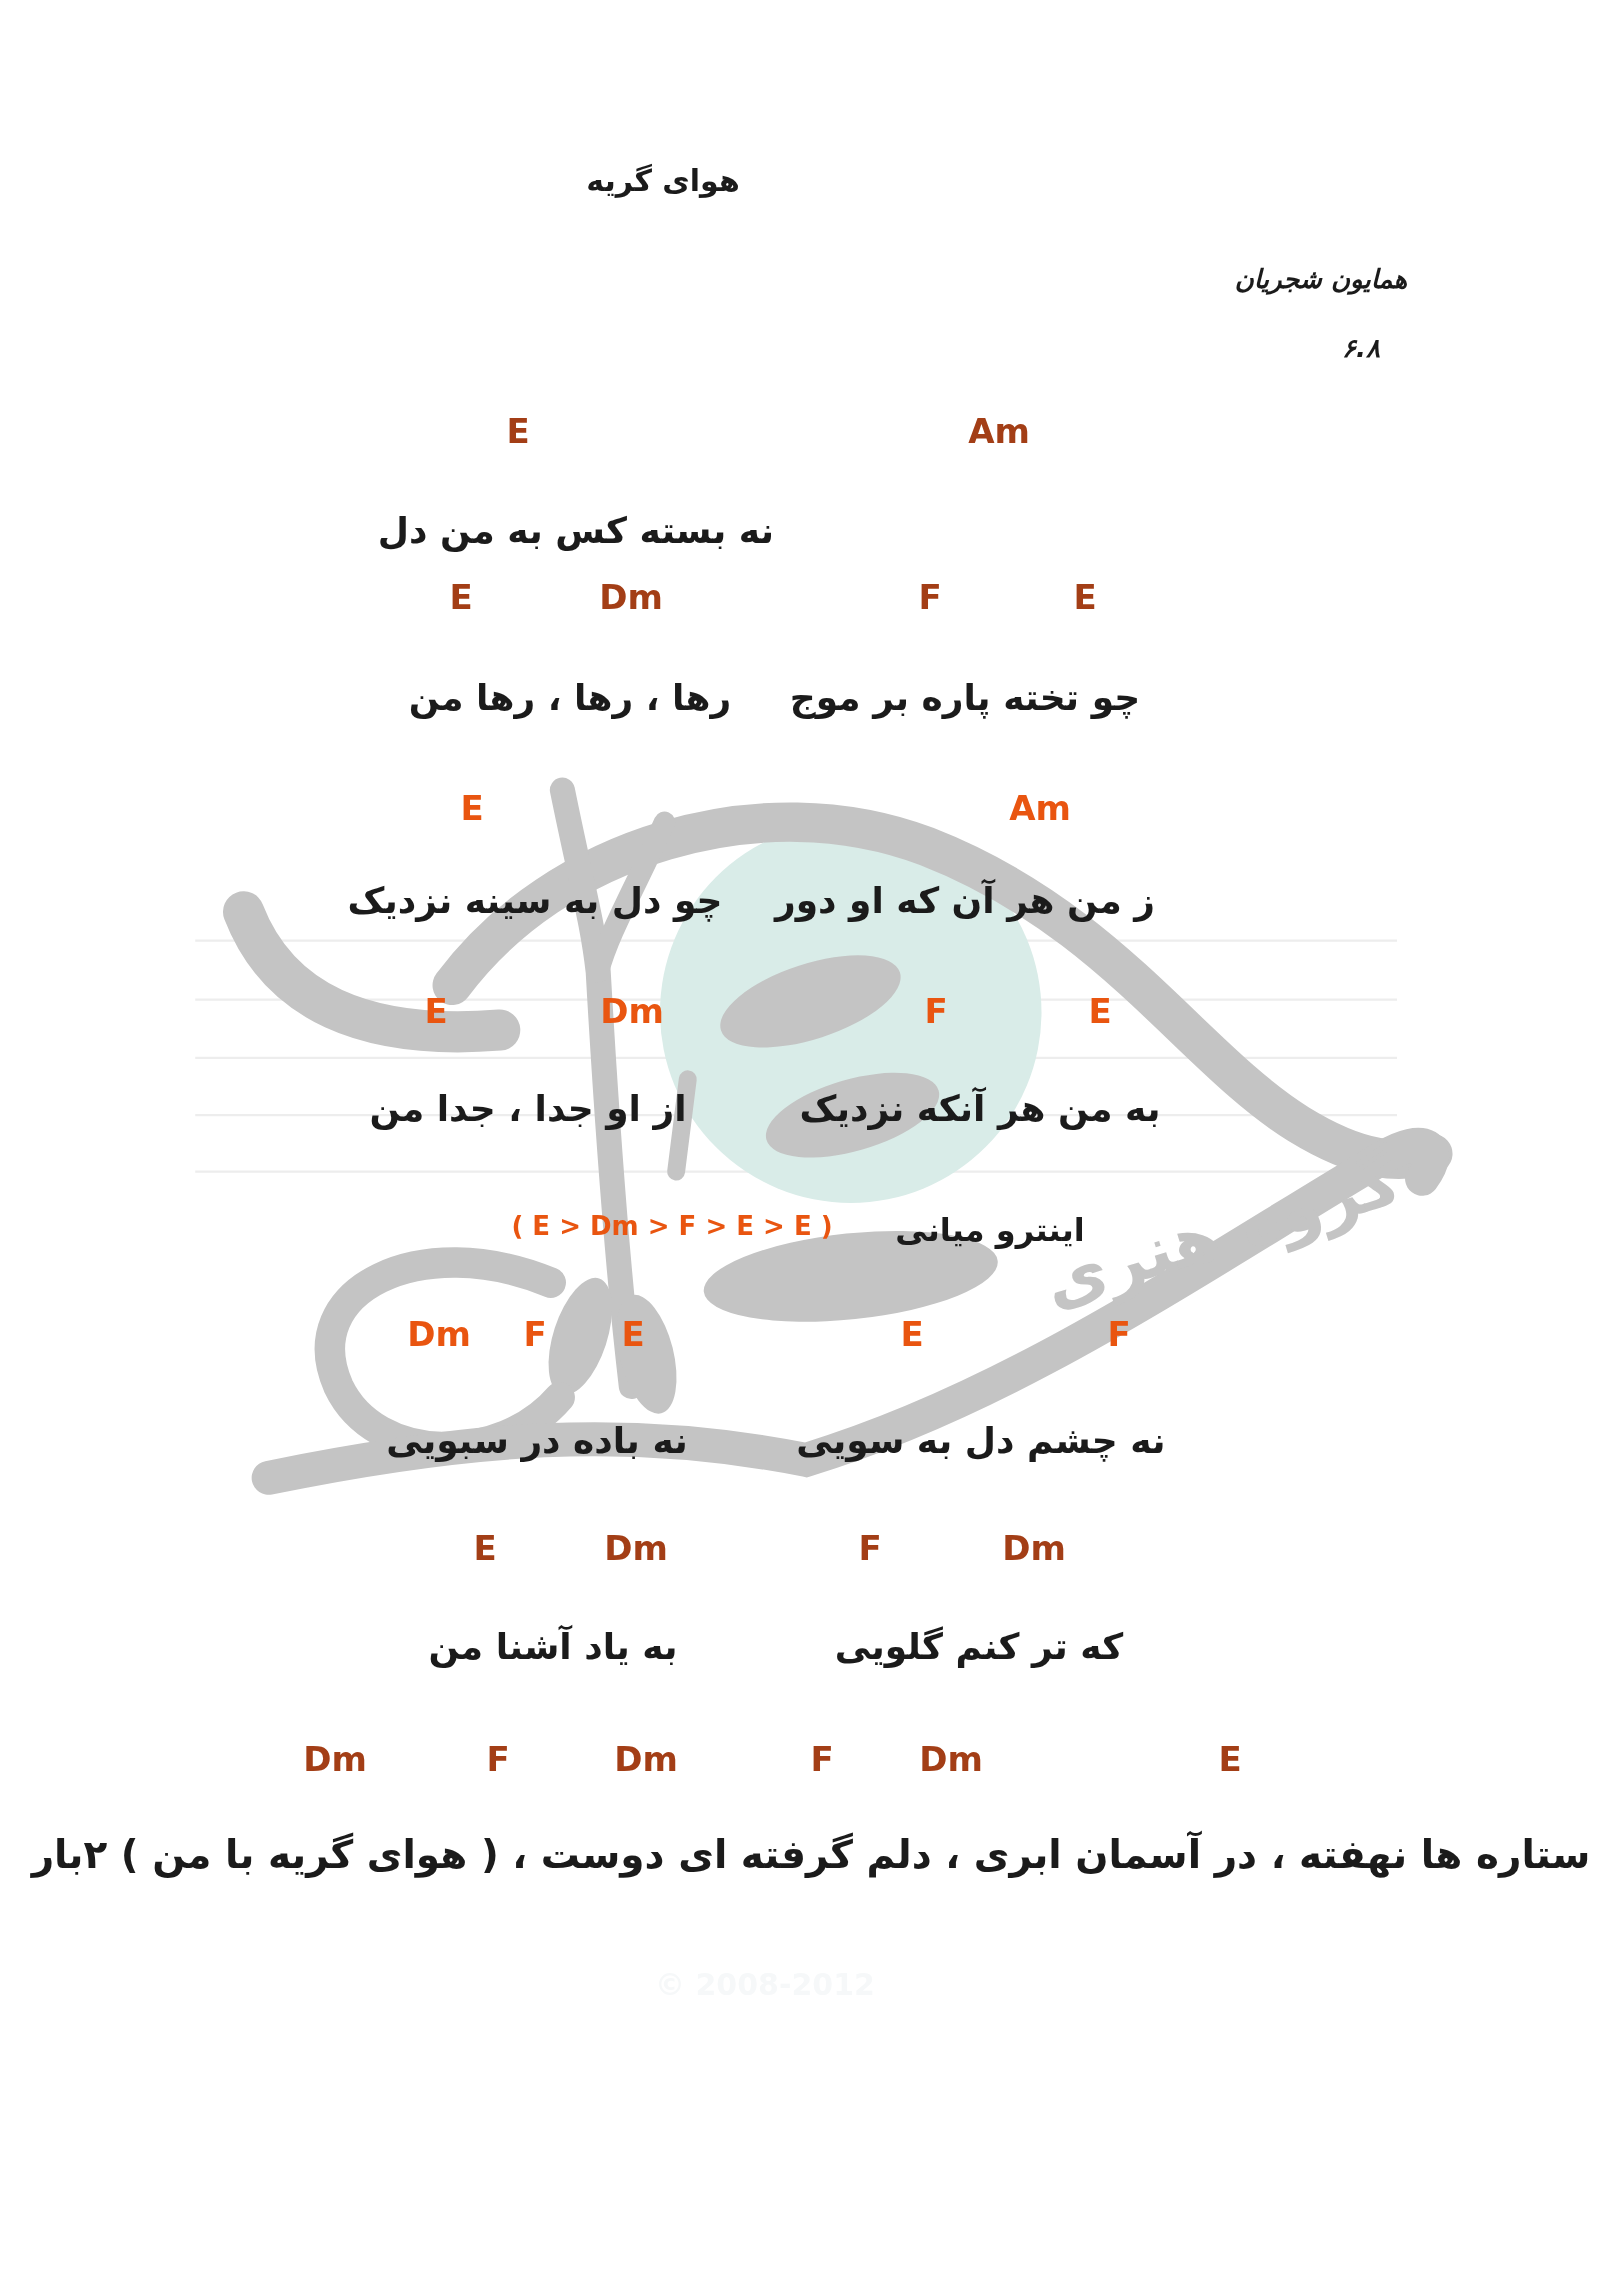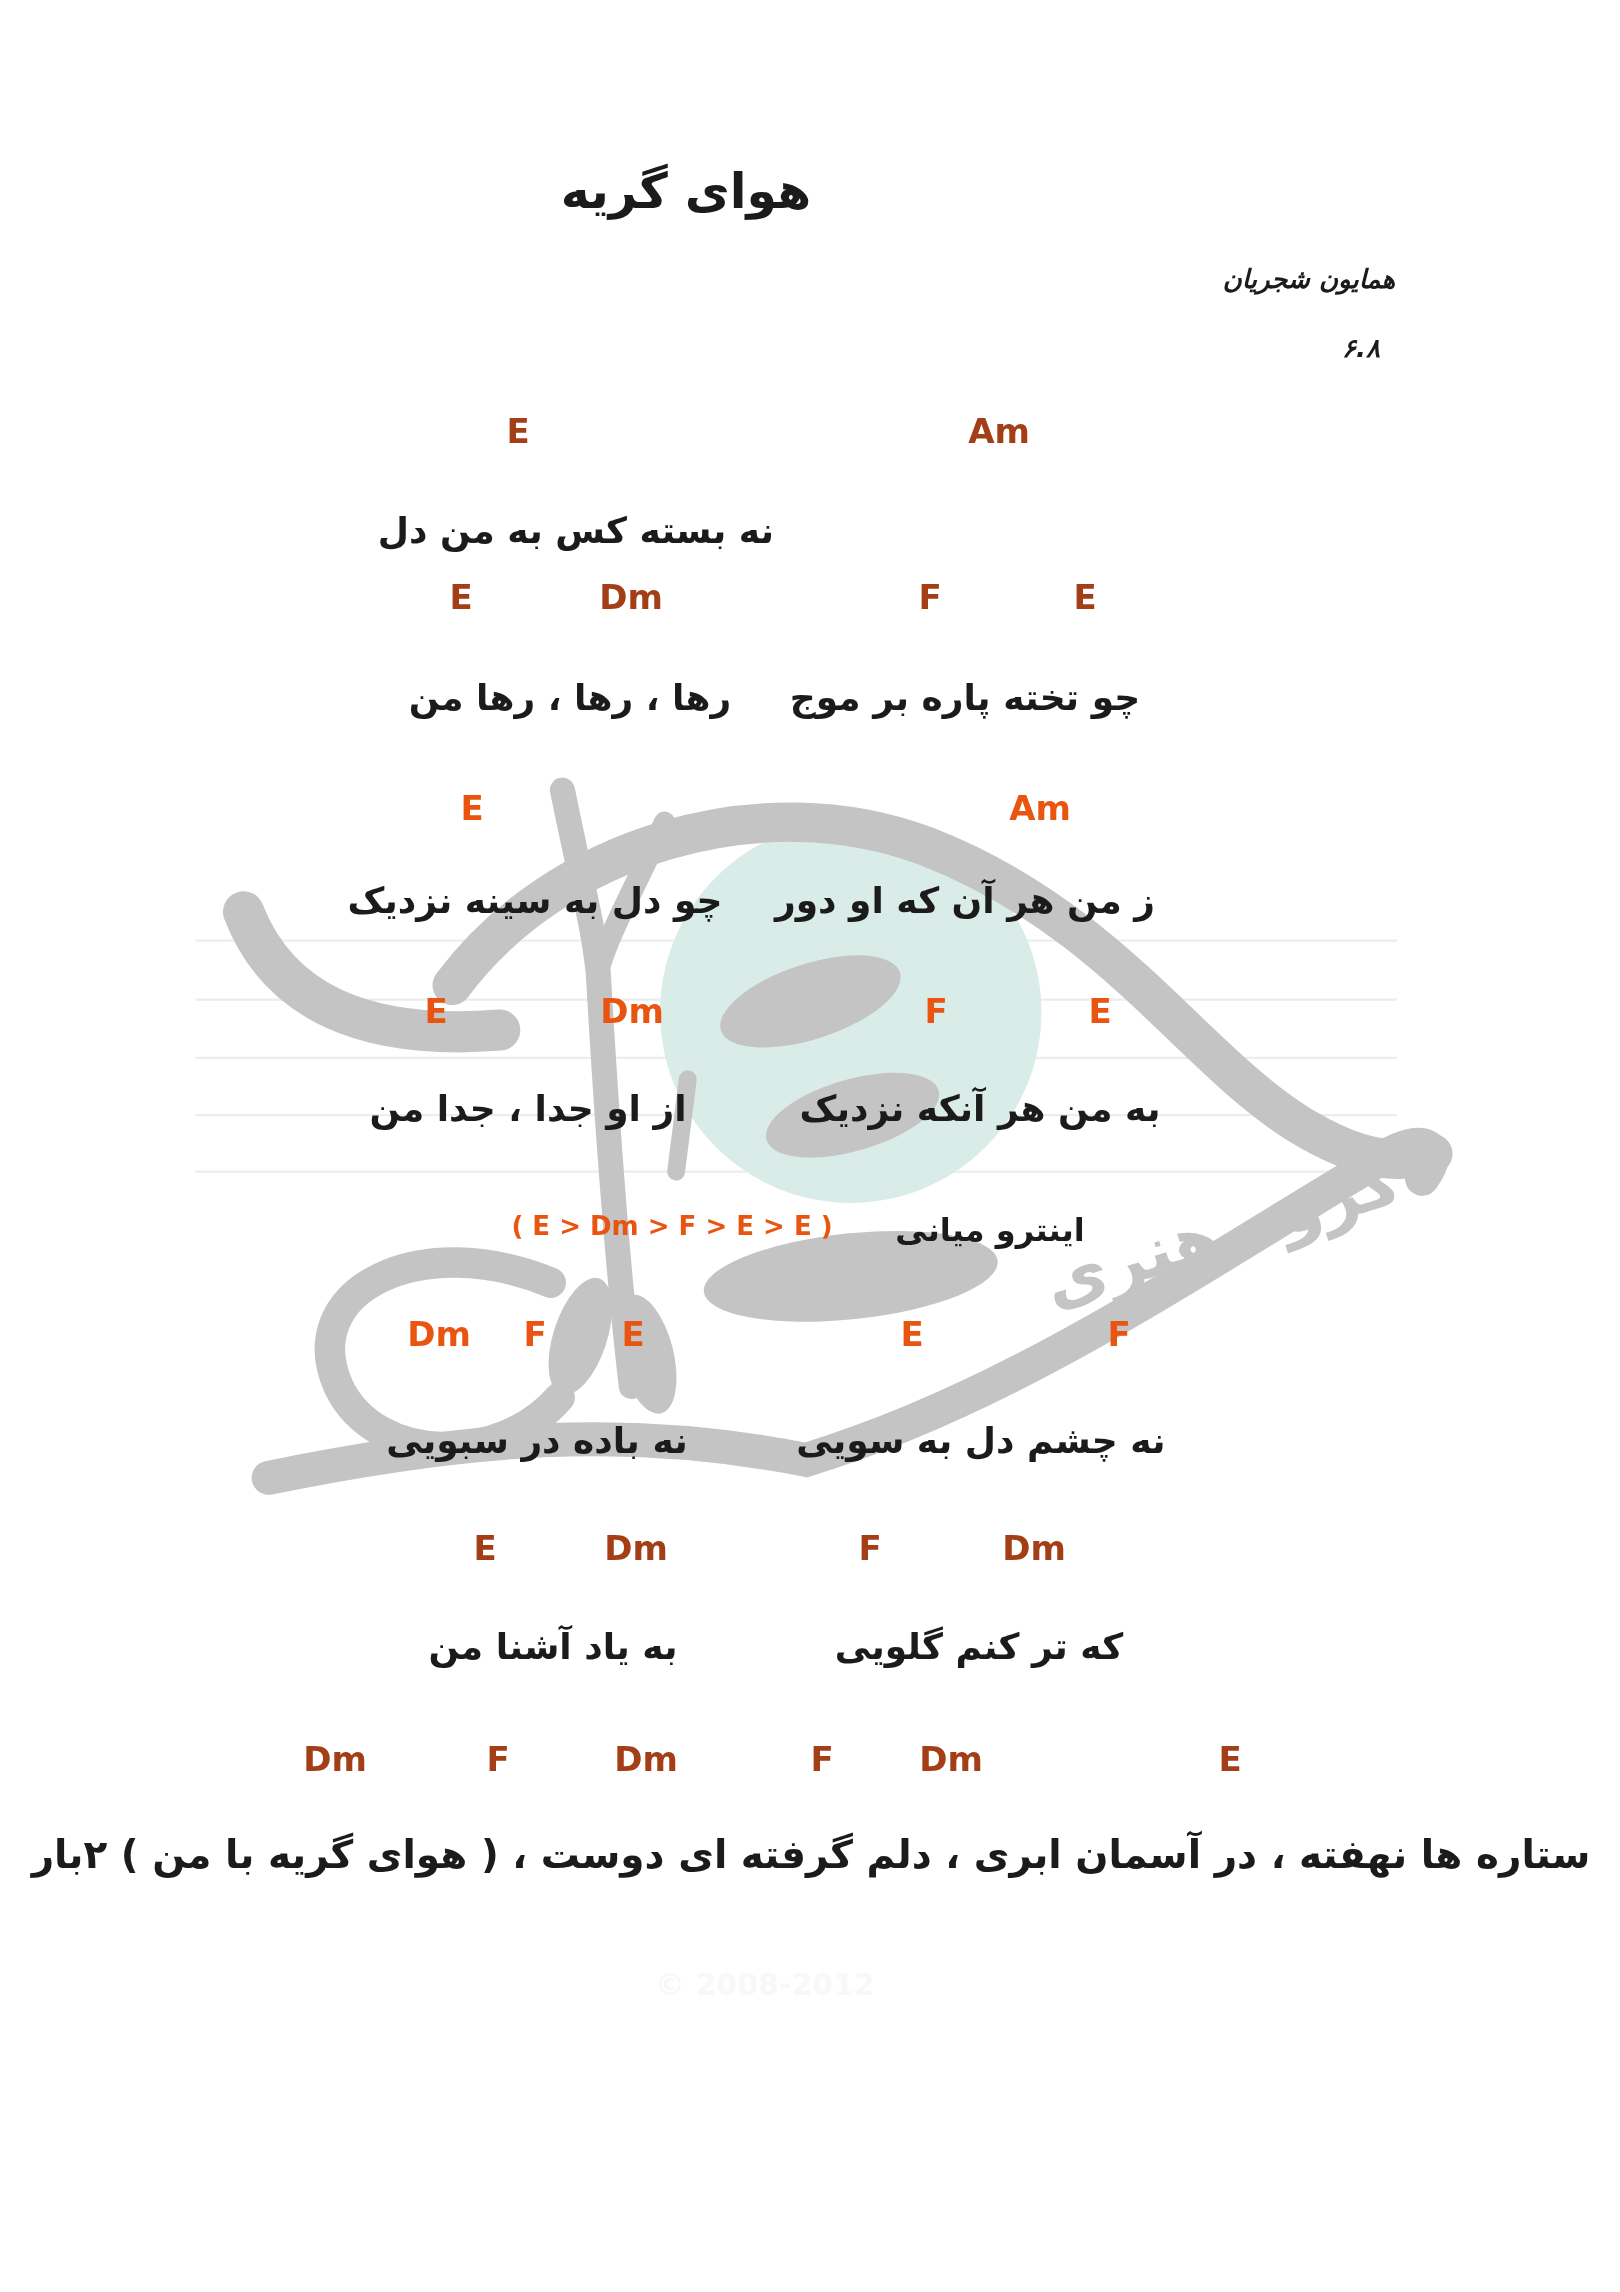--- a/index.html
+++ b/index.html
@@ -3,22 +3,22 @@
 <meta charset="utf-8">
 <style>
   html,body { margin:0; padding:0; }
   .page {
     position:relative; width:1620px; height:2293px;
     background: var(--page-bg, #ffffff);
     font-family:"DejaVu Sans", sans-serif;
     overflow:hidden;
   }
   .abs { position:absolute; transform:translateX(-50%); white-space:nowrap; margin:0; }
-  .title  { font-size:49px; font-weight:bold; color:var(--text,#1b1b1b);margin-left:23px; }
-  .artist { font-size:26px; font-weight:bold; font-style:italic; color:var(--text,#1b1b1b); }
+  .title  { font-size:30px; font-weight:bold; color:var(--text,#1b1b1b); }
+  .artist { font-size:26px; font-weight:bold; font-style:italic; color:var(--text,#1b1b1b);margin-left:12px; }
   .timesig{ font-size:26px; font-weight:bold; font-style:italic; color:var(--text,#1b1b1b);margin-top:12px; }
   .chord  { font-size:34px; font-weight:bold; line-height:1.05; }
   .dark   { color:var(--chord-dark,#a33e16); }
   .bright { color:var(--chord-bright,#e95510); }
   .lyric  { font-size:36px; font-weight:bold; color:var(--text,#1b1b1b); direction:rtl; line-height:1.2; }
   .lyric-final { font-size:39px; }
   .intro-chords { font-size:26px; font-weight:bold; color:var(--chord-bright,#e95510); direction:ltr; }
   .intro-label  { font-size:32px; font-weight:bold; color:var(--text,#1b1b1b); direction:rtl; }
   .copyright { font-size:30px; font-weight:bold; color:var(--copyright-faint,#f6f8f9); }
   .wm { position:absolute; left:0; top:0; }

